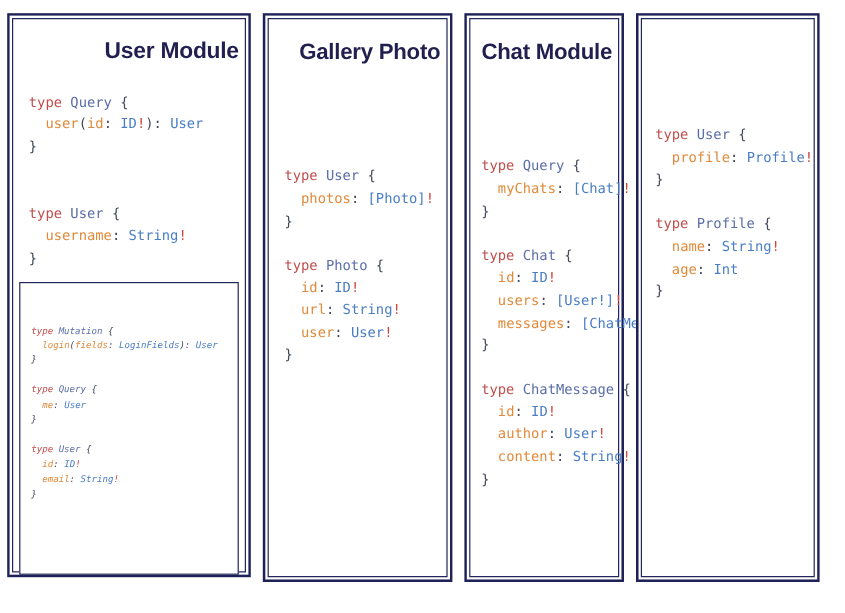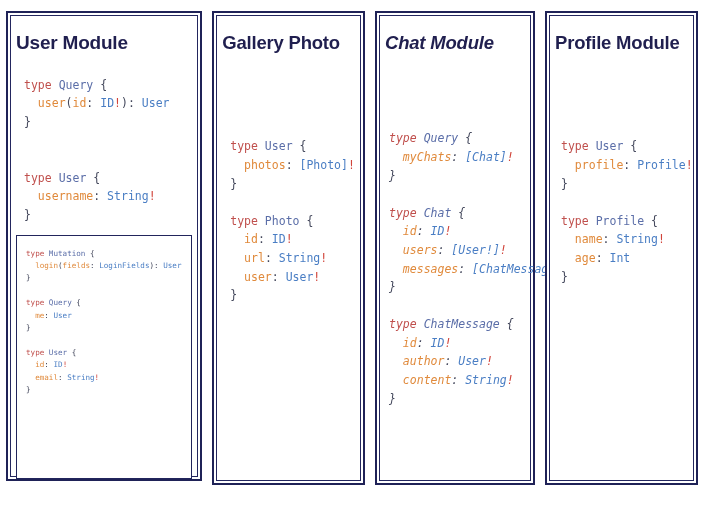--- a/index.html
+++ b/index.html
@@ -22,33 +22,33 @@
   
   .card{
     background:#ffffff;
     border:2px solid #1f2257;
     box-sizing:border-box;
     box-shadow:0 0 0 2px #ffffff inset, 0 0 0 3px #23265e inset;
     position:relative;
   }
   .card.user    { width:203px; height:470px; }
   .card.gallery { width:158px; height:474px; }
-  .card.chat    { width:160px; height:474px;font-style:italic; }
+  .card.chat    { width:133px; height:474px; }
   .card.profile { width:153px; height:474px; }
 
   .card-inner{
     box-sizing:border-box;
     width:100%;height:100%;
     padding:6px 8px 0 8px;
     display:flex;
     flex-direction:column;
   }
 
   .module-title{
-    text-align:left;
+    text-align:right;
     color:#201f4f;
     font-weight:bold;
     font-size:18.5px;
     letter-spacing:-0.2px;
     margin:14px 0 0 0;
     line-height:1.1;
   }
   .card.user .module-title{ font-size:19px; }
 
   
@@ -84,22 +84,23 @@
     padding:4px 6px 0 6px;
     min-height:0;
   }
   .nested .module-title{
     font-size:14.5px;
     margin-top:9px;
   }
   .nested .code{
     font-size:7.6px;
     line-height:12.4px;
-    margin-top:8px;
+    margin-top:30px;
     margin-left:3px;
+    font-style:italic;
   }
   .nested .code .blank{ height:12.4px; }
 </style>
 </head>
 <body>
 
 <div class="board">
 
   <div class="card user">
     <div class="card-inner">
@@ -121,18 +122,17 @@
 
   <div class="card chat">
     <div class="card-inner">
       <div class="module-title">Chat Module</div>
       <div class="code main"><div><span class="k">type </span><span class="tn">Query</span><span class="bg"> {</span></div><div><span class="bg">  </span><span class="fn">myChats</span><span class="bg">: </span><span class="ty">[Chat]</span><span class="bang">!</span></div><div><span class="bg">}</span></div><span class="blank"></span><div><span class="k">type </span><span class="tn">Chat</span><span class="bg"> {</span></div><div><span class="bg">  </span><span class="fn">id</span><span class="bg">: </span><span class="ty">ID</span><span class="bang">!</span></div><div><span class="bg">  </span><span class="fn">users</span><span class="bg">: </span><span class="ty">[User!]</span><span class="bang">!</span></div><div><span class="bg">  </span><span class="fn">messages</span><span class="bg">: </span><span class="ty">[ChatMessage]</span><span class="bang">!</span></div><div><span class="bg">}</span></div><span class="blank"></span><div><span class="k">type </span><span class="tn">ChatMessage</span><span class="bg"> {</span></div><div><span class="bg">  </span><span class="fn">id</span><span class="bg">: </span><span class="ty">ID</span><span class="bang">!</span></div><div><span class="bg">  </span><span class="fn">author</span><span class="bg">: </span><span class="ty">User</span><span class="bang">!</span></div><div><span class="bg">  </span><span class="fn">content</span><span class="bg">: </span><span class="ty">String</span><span class="bang">!</span></div><div><span class="bg">}</span></div></div>
     </div>
   </div>
 
   <div class="card profile">
     <div class="card-inner">
-      <div class="module-title">Profile Module</div>
       <div class="code main"><div><span class="k">type </span><span class="tn">User</span><span class="bg"> {</span></div><div><span class="bg">  </span><span class="fn">profile</span><span class="bg">: </span><span class="ty">Profile</span><span class="bang">!</span></div><div><span class="bg">}</span></div><span class="blank"></span><div><span class="k">type </span><span class="tn">Profile</span><span class="bg"> {</span></div><div><span class="bg">  </span><span class="fn">name</span><span class="bg">: </span><span class="ty">String</span><span class="bang">!</span></div><div><span class="bg">  </span><span class="fn">age</span><span class="bg">: </span><span class="ty">Int</span></div><div><span class="bg">}</span></div></div>
     </div>
   </div>
 
 </div>
 
 </body></html>

